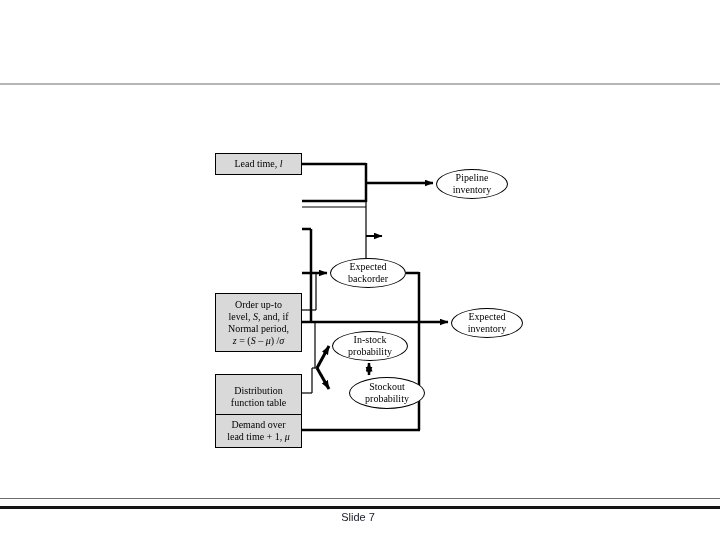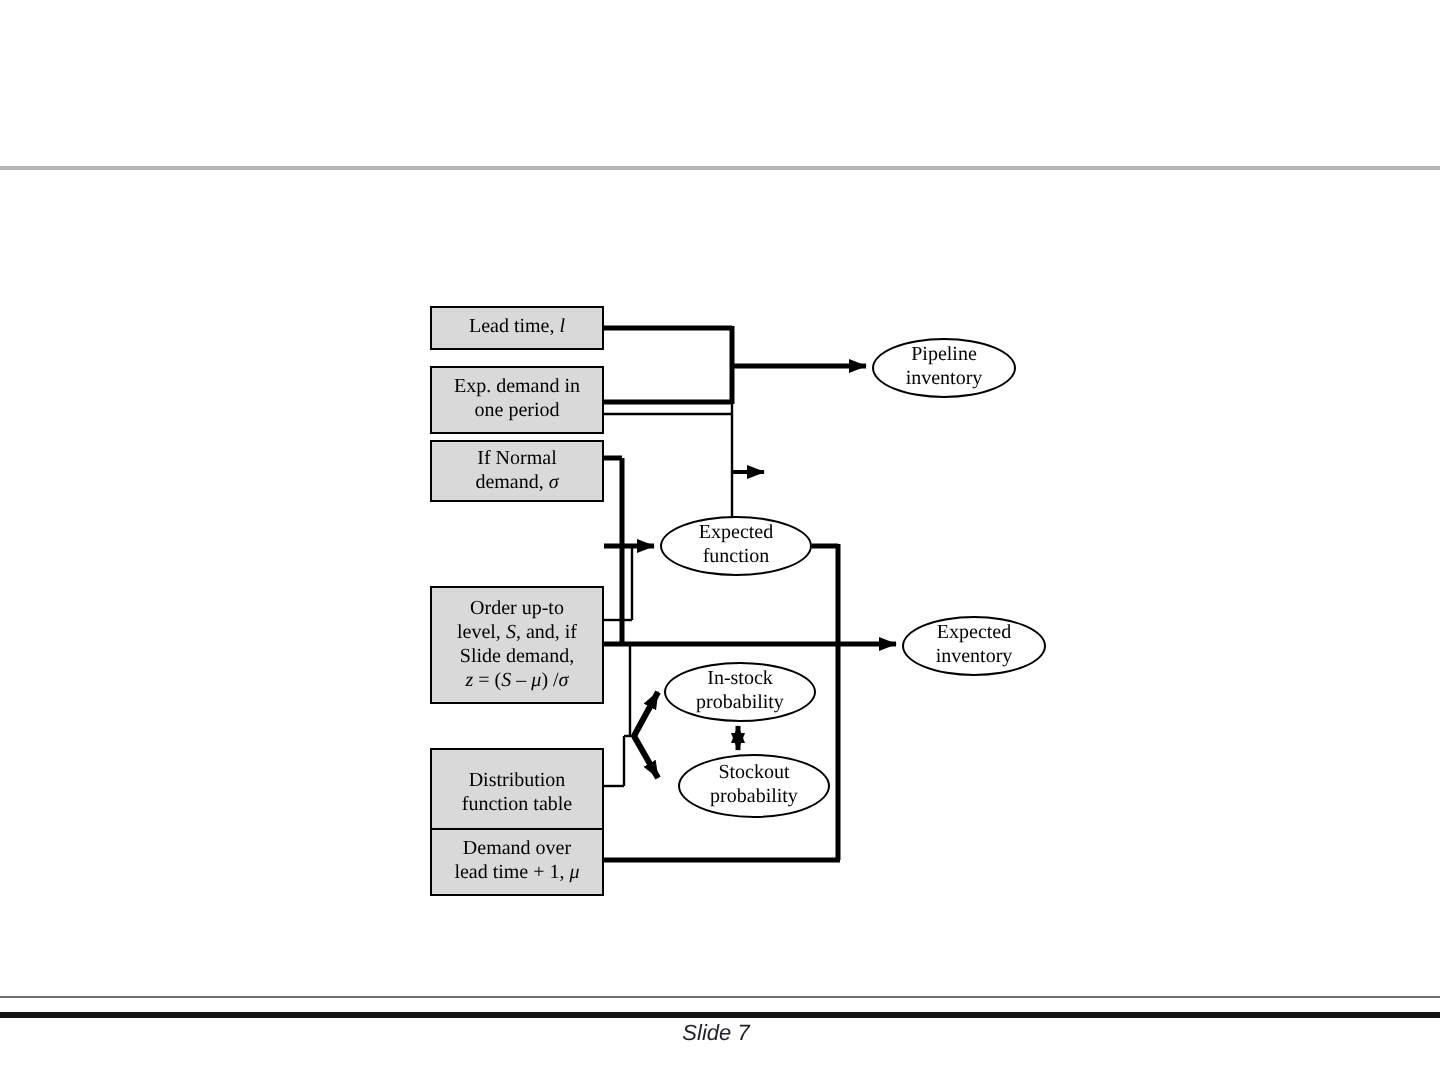--- a/index.html
+++ b/index.html
@@ -20,21 +20,21 @@
     position:absolute; box-sizing:border-box;
     border:1px solid #000; border-radius:50%; background:#fff;
     display:flex; flex-direction:column; justify-content:center; align-items:center;
     font-size:10px; line-height:12px; text-align:right; white-space:nowrap;
   }
   .it { font-style:italic; }
   .footer-rule-thin  { position:absolute; left:0; top:498px; width:720px; height:1px; background:#6e6e6e; }
   .footer-rule-thick { position:absolute; left:0; top:506px; width:720px; height:3px; background:#141414; }
   .footer-text {
     position:absolute; left:0; top:511px; width:716px; text-align:center;
-    font-family:"Liberation Sans", sans-serif; font-size:11px; color:#20202c;font-style:italic;
+    font-family:"Liberation Sans", sans-serif; font-size:11px; color:#20202c;
   }
 </style>
 </head>
 <body>
 
 <div class="slide">
   <div class="top-rule" style="background: rgb(182, 182, 182);"></div>
 
   <div id="diagram">
     <svg id="connectors" viewBox="0 0 720 540" xmlns="http://www.w3.org/2000/svg">
@@ -64,59 +64,51 @@
         <line x1="316" y1="273" x2="316" y2="310" stroke="#000000" stroke-width="1.2"></line>
         <line x1="315" y1="323" x2="315" y2="368" stroke="#000000" stroke-width="1.2"></line>
         <line x1="302" y1="393" x2="312" y2="393" stroke="#000000" stroke-width="1.2"></line>
         <line x1="312" y1="368" x2="312" y2="393" stroke="#000000" stroke-width="1.2"></line>
         <line x1="312" y1="368" x2="317" y2="368" stroke="#000000" stroke-width="1.2"></line>
       </svg>
 
   <div class="box" style="left: 215px; top: 153px; width: 87px; height: 22px; background: rgb(217, 217, 217); border-color: rgb(0, 0, 0);">
         <div><span>Lead time, </span><span class="it">l</span></div>
       </div>
-      <div class="box" style="left: 215px; top: 183px; width: 87px; height: 34px; background: rgb(217, 217, 217); border-color: rgb(0, 0, 0);">
-        <div><span>Exp. demand in</span></div>
-        <div><span>one period</span></div>
-      </div>
-      <div class="box" style="left: 215px; top: 220px; width: 87px; height: 31px; background: rgb(217, 217, 217); border-color: rgb(0, 0, 0);">
-        <div><span>If Normal</span></div>
-        <div><span>demand, </span><span class="it">σ</span></div>
-      </div>
       <div class="box" style="left: 215px; top: 293px; width: 87px; height: 59px; background: rgb(217, 217, 217); border-color: rgb(0, 0, 0);">
         <div><span>Order up-to</span></div>
         <div><span>level, </span><span class="it">S</span><span>, and, if</span></div>
-        <div><span>Slide demand,</span></div>
+        <div><span>Normal period,</span></div>
         <div><span class="it">z</span><span> = (</span><span class="it">S</span><span> – </span><span class="it">μ</span><span>) /</span><span class="it">σ</span></div>
       </div>
       <div class="box" style="left: 215px; top: 374px; width: 87px; height: 46px; background: rgb(217, 217, 217); border-color: rgb(0, 0, 0);">
         <div><span>Distribution</span></div>
         <div><span>function table</span></div>
       </div>
       <div class="box" style="left: 215px; top: 414px; width: 87px; height: 34px; background: rgb(217, 217, 217); border-color: rgb(0, 0, 0);">
         <div><span>Demand over</span></div>
         <div><span>lead time + 1, </span><span class="it">μ</span></div>
       </div>
       <div class="ellipse" style="left: 436px; top: 169px; width: 72px; height: 30px; background: rgb(255, 255, 255);">
         <div><span>Pipeline</span></div>
         <div><span>inventory</span></div>
       </div>
       <div class="ellipse" style="left: 330px; top: 258px; width: 76px; height: 30px; background: rgb(255, 255, 255);">
         <div><span>Expected</span></div>
-        <div><span>function</span></div>
+        <div><span>backorder</span></div>
       </div>
       <div class="ellipse" style="left: 451px; top: 308px; width: 72px; height: 30px; background: rgb(255, 255, 255);">
         <div><span>Expected</span></div>
         <div><span>inventory</span></div>
       </div>
       <div class="ellipse" style="left: 332px; top: 331px; width: 76px; height: 30px; background: rgb(255, 255, 255);">
         <div><span>In-stock</span></div>
         <div><span>probability</span></div>
       </div>
-      <div class="ellipse" style="left: 339px; top: 377px; width: 76px; height: 32px; background: rgb(255, 255, 255);">
+      <div class="ellipse" style="left: 349px; top: 377px; width: 76px; height: 32px; background: rgb(255, 255, 255);">
         <div><span>Stockout</span></div>
         <div><span>probability</span></div>
       </div>
     </div>
 
   <div class="footer">
     <div class="footer-rule-thin" style="background: rgb(110, 110, 110);"></div>
     <div class="footer-rule-thick" style="background: rgb(20, 20, 20);"></div>
     <div class="footer-text">Slide 7</div>
   </div>

